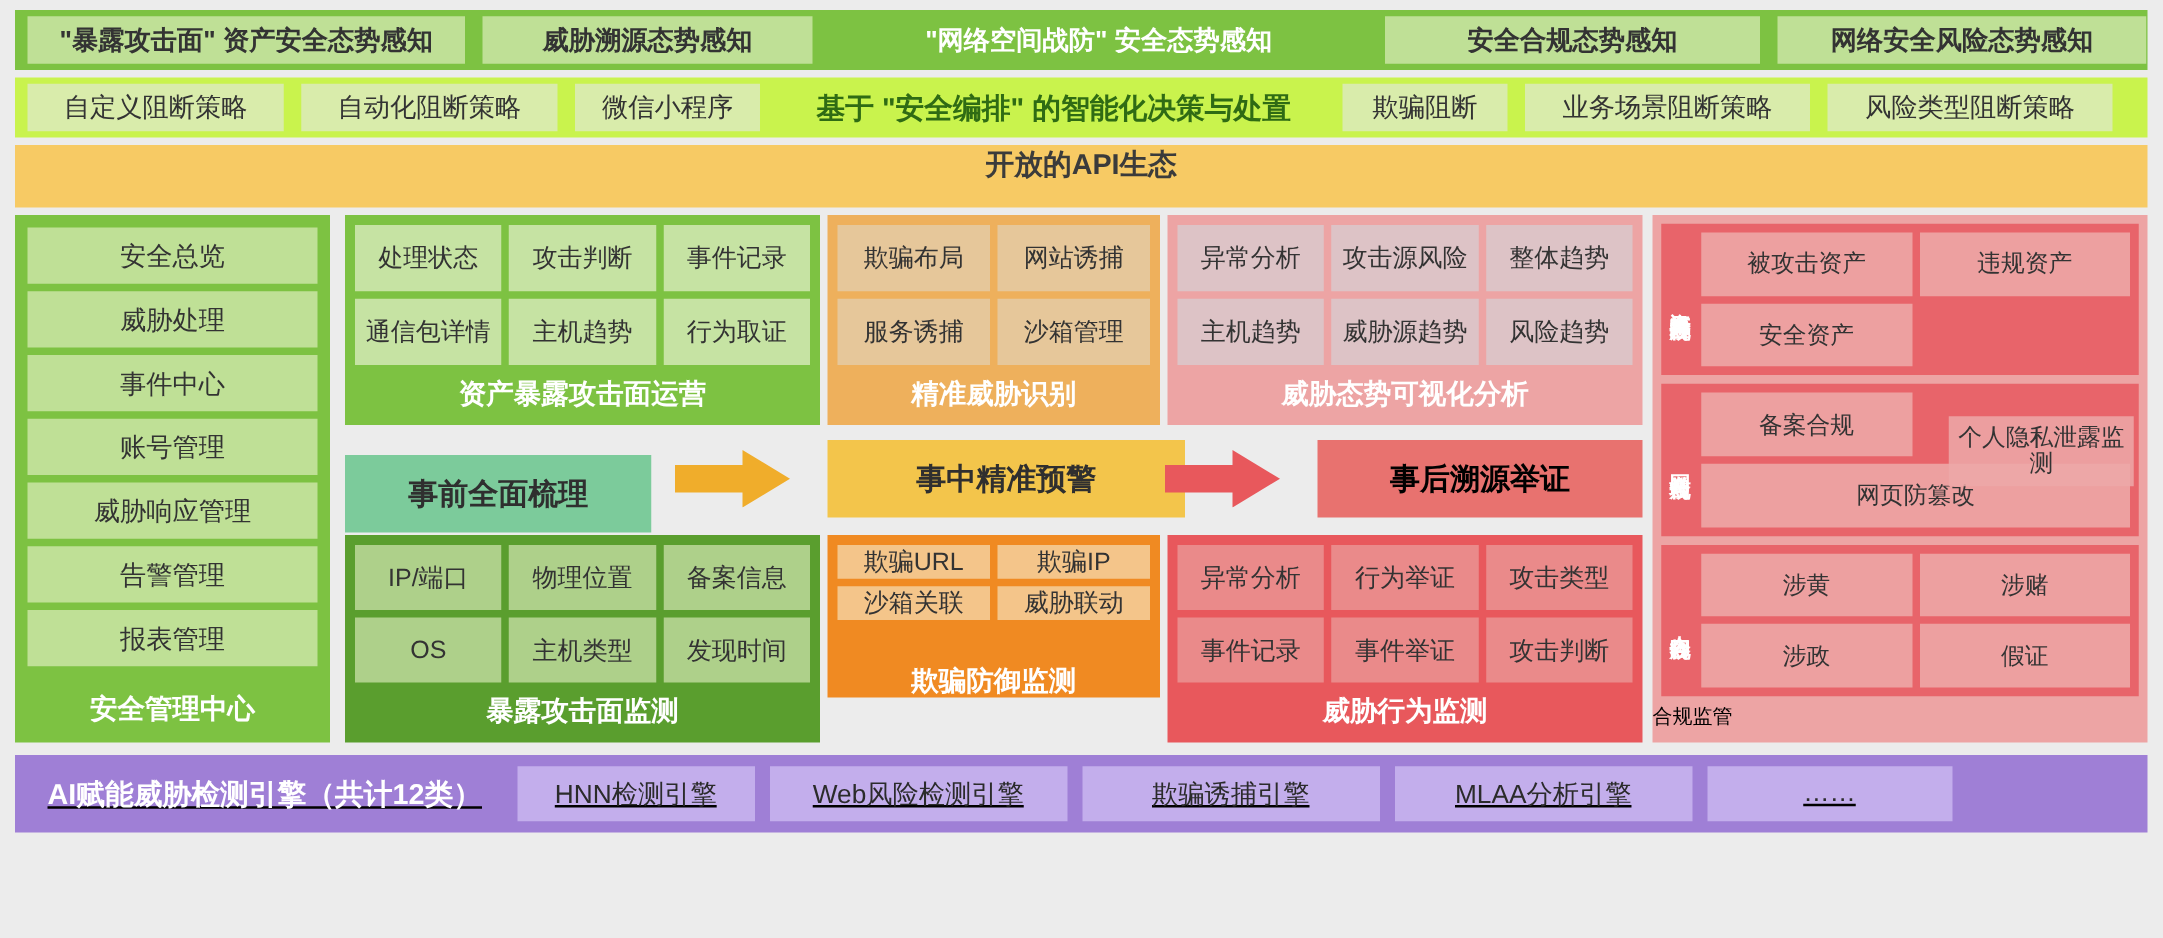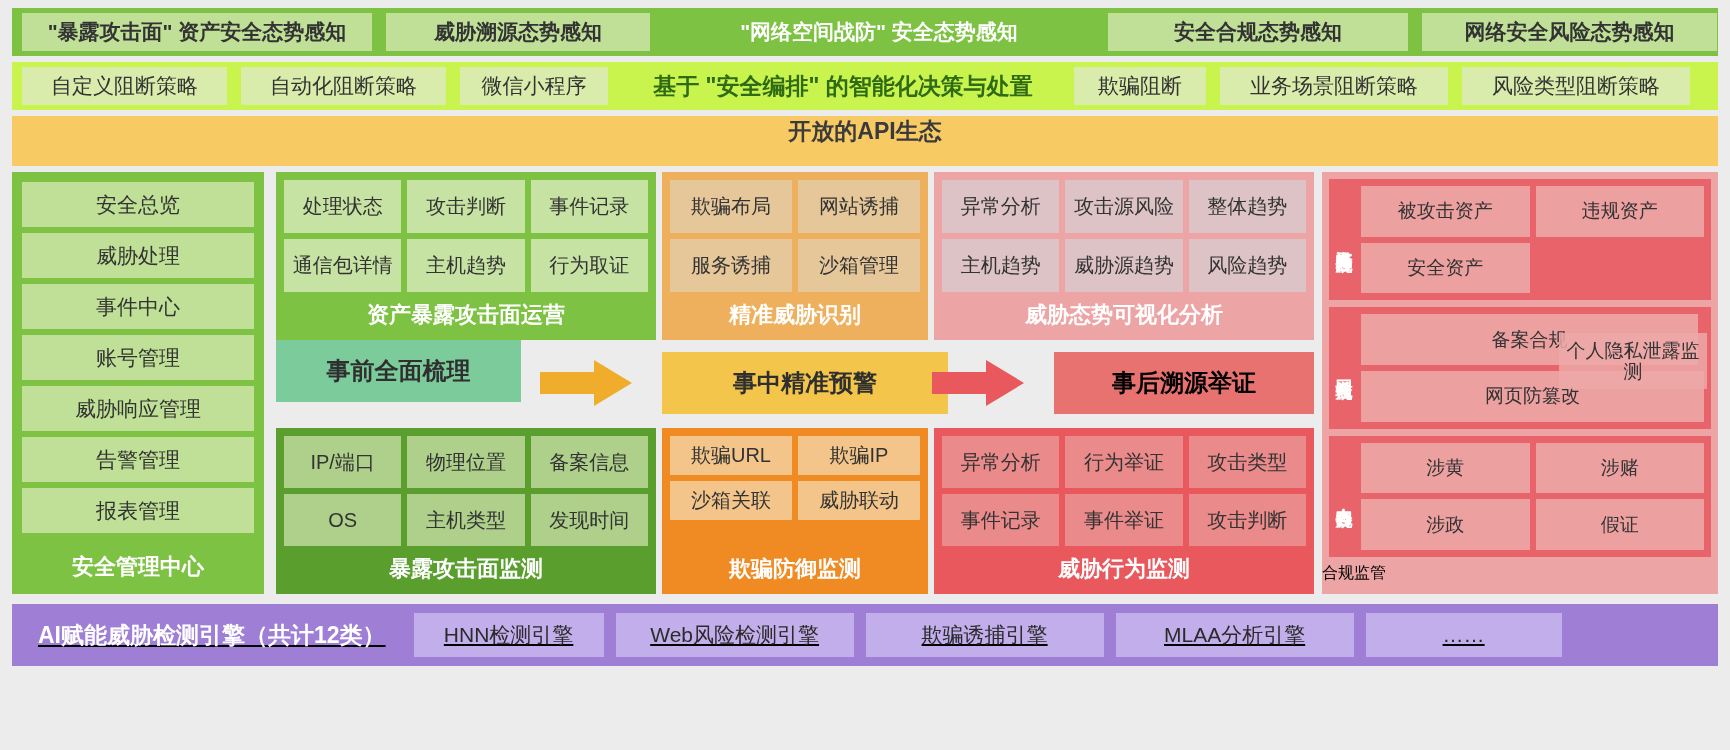--- a/index.html
+++ b/index.html
@@ -110,39 +110,39 @@
   }
   #c4top .grid { grid-template-columns: 1fr 1fr 1fr; grid-template-rows: 1fr 1fr; }
   #c4top .cell { background: #ddc3c6; }
 
   
   .mbox {
     position: absolute; height: 62px;
     display: flex; align-items: center; justify-content: center;
     font-size: 24px; font-weight: bold; color: #2f2f2f;
   }
-  #m1 { left: 276px; top: 340px; width: 245px; background: #7ccb9b; }
+  #m1 { left: 276px; top: 364px; width: 245px; background: #7ccb9b; }
   #m2 { left: 662px; top: 352px; width: 286px; background: #f3c54b; }
   #m3 { left: 1054px; top: 352px; width: 260px; background: #e8726f; color: #000000; }
   .arrow {
     position: absolute; top: 360px; width: 92px; height: 46px;
   }
   #a1 { left: 540px; }
   #a2 { left: 932px; }
 
   
   #c2bot {
     left: 276px; top: 428px; width: 380px; height: 166px;
     background: #5a9e2e;
   }
   #c2bot .grid { grid-template-columns: 1fr 1fr 1fr; grid-template-rows: 1fr 1fr; }
   #c2bot .cell { background: #aed08a; }
 
   #c3bot {
-    left: 662px; top: 428px; width: 266px; height: 166px;
+    left: 662px; top: 428px; width: 266px; height: 130px;
     background: #f08a22;
     gap: 26px;
   }
   #c3bot .grid { grid-template-columns: 1fr 1fr; grid-template-rows: 1fr 1fr; }
   #c3bot .cell { background: #f4c58a; }
 
   #c4bot {
     left: 934px; top: 428px; width: 380px; height: 166px;
     background: #e8585c;
   }
@@ -171,21 +171,21 @@
     padding: 4px 0;
   }
   .cgroup .cgrid {
     flex: 1; display: grid; gap: 6px; padding: 7px 7px 7px 2px;
     grid-template-columns: 1fr 1fr; grid-template-rows: 1fr 1fr;
   }
   .cgroup .cell { background: #eda0a0; font-size: 19px; }
   #compliance .panel-title { padding: 6px 0 10px 0; }
   
   #cg-web .cgrid {
-    grid-template-columns: 1fr; grid-template-rows: 1fr 1fr;
+    grid-template-columns: 1fr 1fr; grid-template-rows: 1fr 1fr;
   }
   #cg-web .c-beian { grid-column: 1 / 2; grid-row: 1 / 2; }
   #cg-web .c-fangpian { grid-column: 1 / 3; grid-row: 2 / 3; }
   #cg-web .c-privacy {
     position: absolute; right: 4px; top: 26px;
     width: 148px; height: 56px;
     background: rgba(236,168,168,0.86);
     display: flex; align-items: center; justify-content: center;
     text-align: center; font-size: 19px; color: #333;
     line-height: 1.12; white-space: normal;

